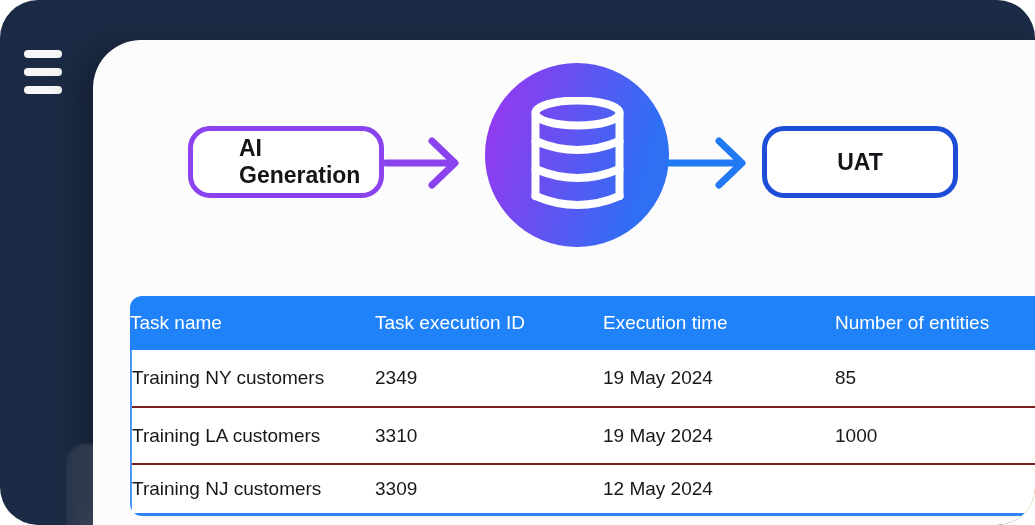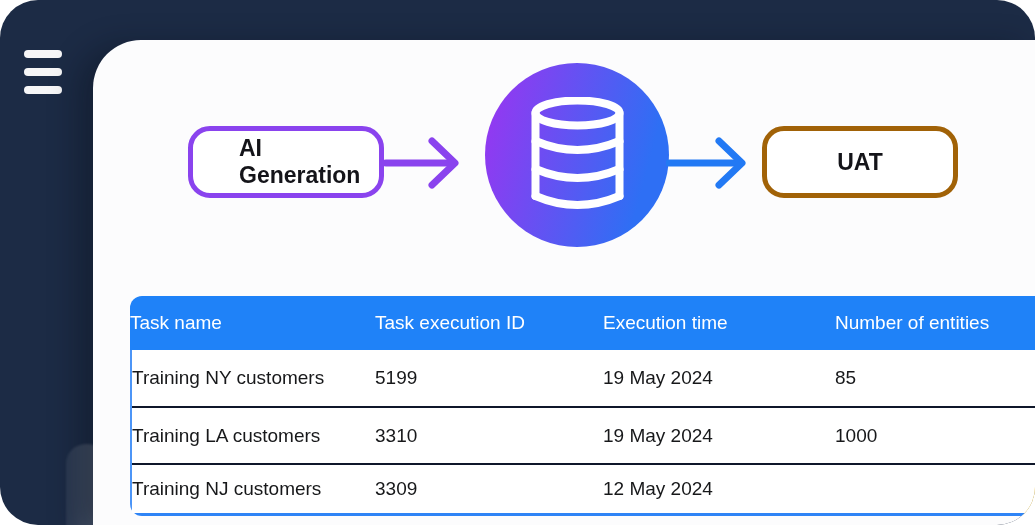--- a/index.html
+++ b/index.html
@@ -41,21 +41,21 @@
   }
 
   
   .flow-node {
     position:absolute; width:196px; height:72px;
     background:#ffffff; border-radius:22px;
     display:flex; align-items:center; justify-content:center;
     font-size:23px; font-weight:700; color:#141419;
   }
   .node-ai  { left:95px;  top:86px; border:5px solid #8A43EE;padding-left:46px; }
-  .node-uat { left:669px; top:86px; border:5px solid #a16207; }
+  .node-uat { left:669px; top:86px; border:5px solid #1d4ed8; }
 
   .arrow { position:absolute; top:95px; }
   .arrow-purple { left:290px; }
   .arrow-blue   { left:573px; }
 
   .db-circle {
     position:absolute; left:392px; top:23px; width:184px; height:184px;
     border-radius:50%;
     background:linear-gradient(105deg, #9239F1 8%, #2E6FF4 82%);
     display:flex; align-items:center; justify-content:center;
@@ -78,21 +78,21 @@
     border-bottom-left-radius:12px;
     background:#eab308;
   }
   .t-row {
     display:grid; grid-template-columns:243px 228px 232px 1fr;
     align-items:center; color:#17181A; background:#ffffff;
   }
   .t-row:nth-child(1){ height:56px; }
   .t-row:nth-child(2){ height:57px; }
   .t-row:nth-child(3){ height:50px; }
-  .t-row + .t-row { border-top:2px solid #0f172a; }
+  .t-row + .t-row { border-top:2px solid #7f1d1d; }
   .t-header .cell:first-child, .t-row .cell:first-child { }
   .cell { overflow:hidden; white-space:nowrap; }
 </style>
 </head>
 <body>
 
 <div class="frame">
 
   <div class="menu">
     <span class="bar"></span>
@@ -146,21 +146,21 @@
     <div class="task-table">
       <div class="t-header">
         <div class="cell">Task name</div>
         <div class="cell">Task execution ID</div>
         <div class="cell">Execution time</div>
         <div class="cell">Number of entities</div>
       </div>
       <div class="t-body">
         <div class="t-row">
           <div class="cell">Training NY customers</div>
-          <div class="cell">5199</div>
+          <div class="cell">2349</div>
           <div class="cell">19 May 2024</div>
           <div class="cell">85</div>
         </div>
         <div class="t-row">
           <div class="cell">Training LA customers</div>
           <div class="cell">3310</div>
           <div class="cell">19 May 2024</div>
           <div class="cell">1000</div>
         </div>
         <div class="t-row">

